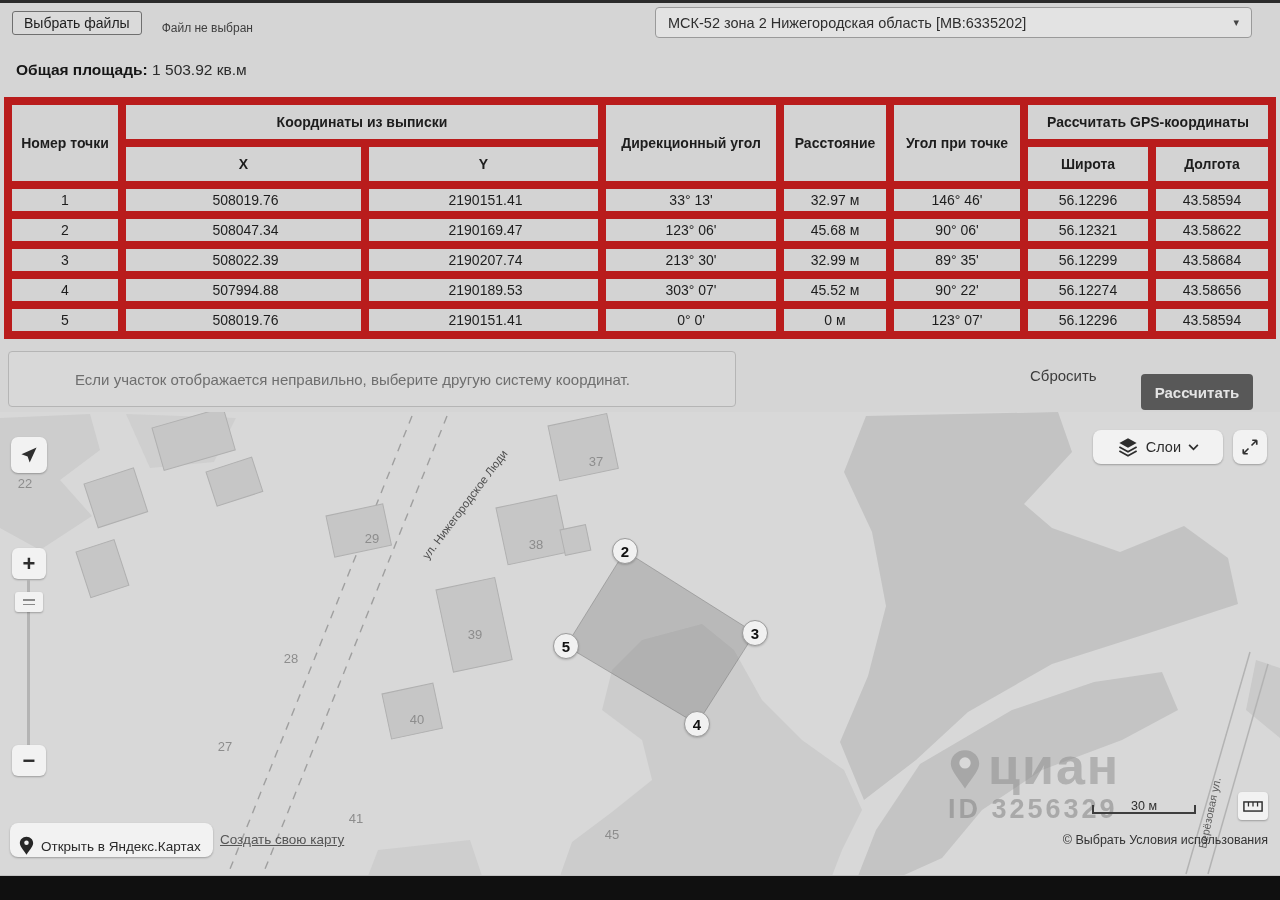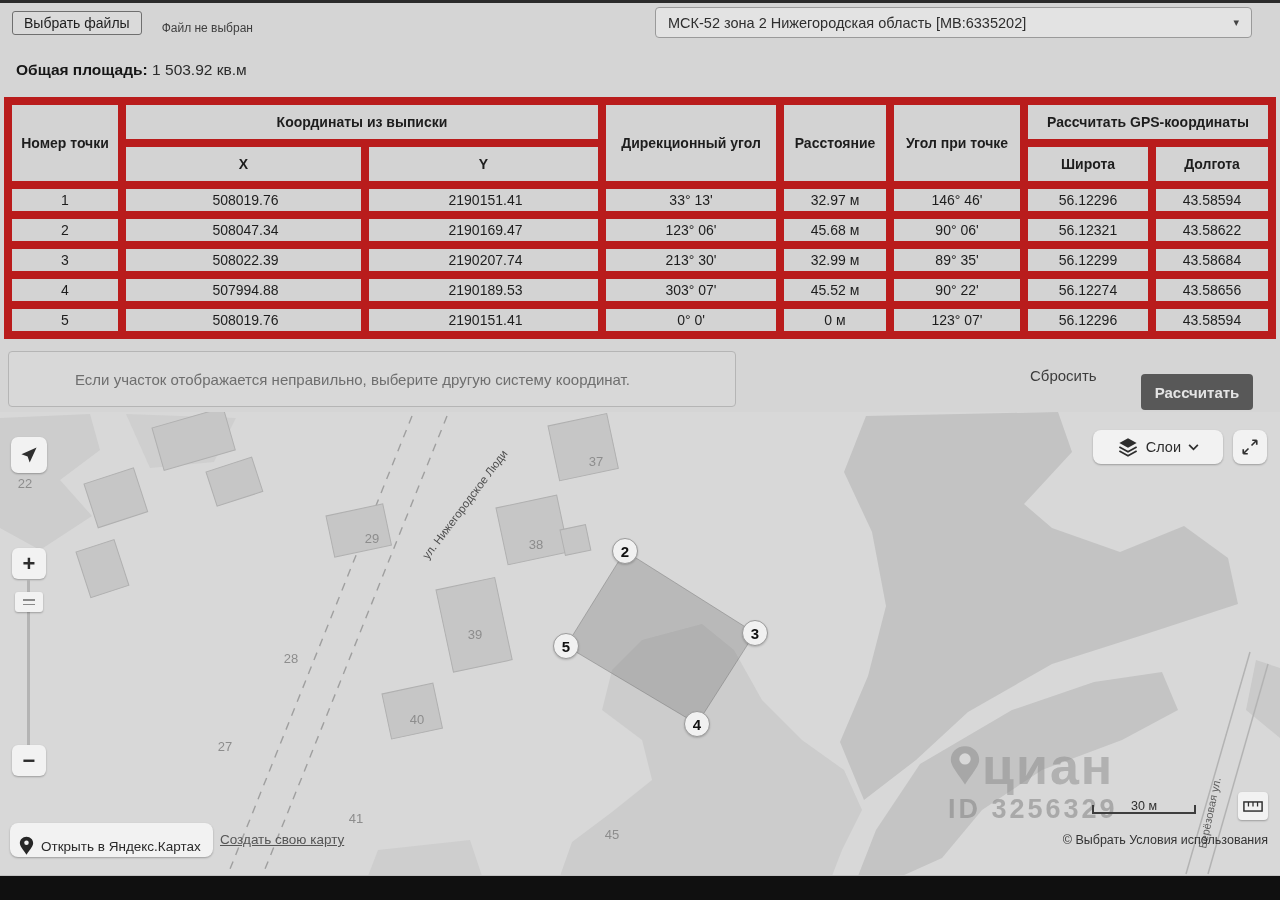--- a/index.html
+++ b/index.html
@@ -95,21 +95,21 @@
 
   .pt-marker {
     position:absolute; width:26px; height:26px; margin:-13px 0 0 -13px;
     background:#f1f1f1; border:1px solid #9b9b9b; border-radius:50%;
     display:flex; align-items:center; justify-content:center;
     font-size:15px; font-weight:bold; color:#111; cursor:pointer;
     box-shadow:0 1px 2px rgba(0,0,0,.18);
   }
 
   .wm { position:absolute; left:948px; top:328px; pointer-events:none; }
-  .wm .brand-row { display:flex; align-items:center; }
+  .wm .brand-row { display:flex; align-items:flex-end; gap:6px; }
   .wm .brand { font-size:52px; font-weight:bold; color:rgba(138,138,138,.5); letter-spacing:2px; line-height:1; }
   .wm .wid { font-size:27px; font-weight:bold; color:rgba(132,132,132,.55); letter-spacing:3px; margin-top:2px; }
 </style>
 </head>
 <body>
 
 <div class="edge-top"></div>
 
 <div class="file-row">
   <button class="btn-file">Выбрать файлы</button>

